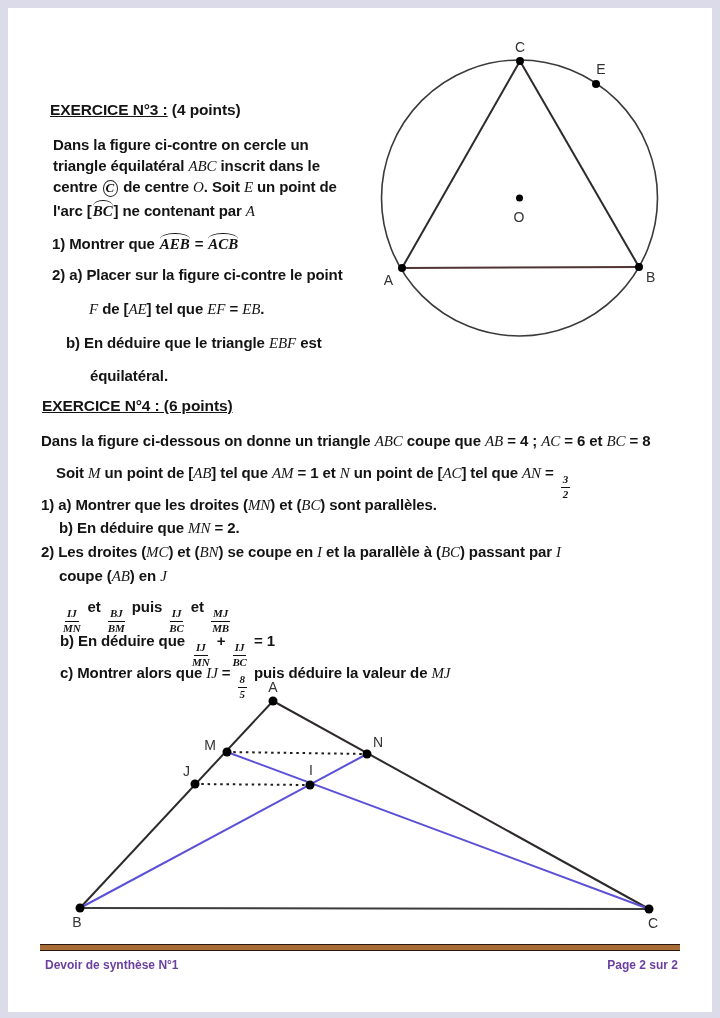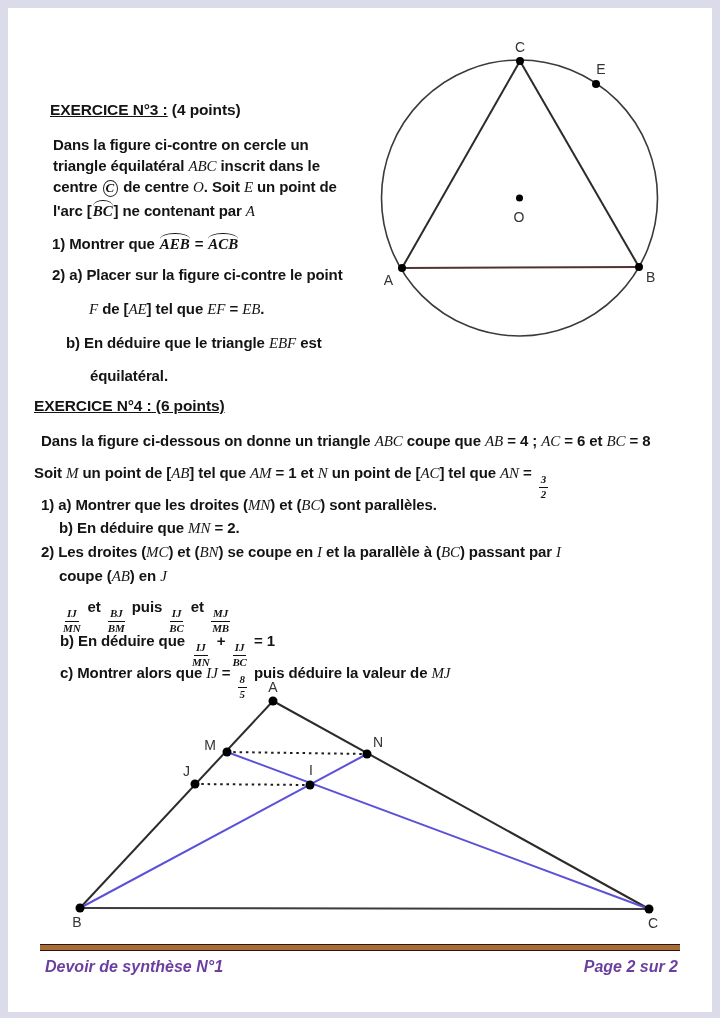--- a/index.html
+++ b/index.html
@@ -45,22 +45,22 @@
   .circ{stroke:#3a3a3a;stroke-width:1.6;fill:none;}
   .blue-line{stroke:var(--figure-blue);stroke-width:2;fill:none;}
   .dotted{stroke:#1c1c1c;stroke-width:2;fill:none;stroke-dasharray:2.5 3.8;}
   .dot{fill:#000;}
   .footer-rule{
     position:absolute;left:40px;top:944px;width:640px;height:5px;
     background:var(--rule-brown);
     border-top:1.8px solid #2c1612;border-bottom:1.8px solid #2c1612;
   }
   .footer-text{
-    position:absolute;top:958px;font-size:16px;font-weight:bold;
-    color:var(--accent-purple);white-space:nowrap;font-style:italic;
+    position:absolute;top:958px;font-size:12px;font-weight:bold;
+    color:var(--accent-purple);white-space:nowrap;
   }
 </style>
 </head>
 <body>
 
 <div class="page"></div>
 
 <div class="line heading" style="left:50px;top:57px">
   <span class="u">EXERCICE N°3 :</span><span> (4 points)</span>
 </div>
@@ -84,25 +84,25 @@
   <circle class="dot" cx="279" cy="237" r="4"></circle>
   <circle class="dot" cx="236" cy="54" r="4"></circle>
   <circle class="dot" cx="159.5" cy="168" r="3.5"></circle>
   <text x="160" y="22" text-anchor="middle">C</text>
   <text x="241" y="44" text-anchor="middle">E</text>
   <text x="159" y="192" text-anchor="middle">O</text>
   <text x="33" y="255" text-anchor="end">A</text>
   <text x="286" y="252" text-anchor="start">B</text>
 </svg>
 
-<div class="line heading" style="left:34px;top:353px">
+<div class="line heading" style="left:42px;top:353px">
   <span class="u">EXERCICE N°4 : (6 points)</span>
 </div>
 <div class="line" style="left:41px;top:388px"><span>Dans la figure ci-dessous on donne un triangle </span><span class="m">ABC</span><span> coupe que </span><span class="m">AB</span><span> = 4 ; </span><span class="m">AC</span><span> = 6 et </span><span class="m">BC</span><span> = 8</span></div>
-<div class="line" style="left:34px;top:420px"><span>Soit </span><span class="m">M</span><span> un point de [</span><span class="m">AB</span><span>] tel que </span><span class="m">AM</span><span> = 1 et </span><span class="m">N</span><span> un point de [</span><span class="m">AC</span><span>] tel que </span><span class="m">AN</span><span> = </span><span class="frac">
+<div class="line" style="left:56px;top:420px"><span>Soit </span><span class="m">M</span><span> un point de [</span><span class="m">AB</span><span>] tel que </span><span class="m">AM</span><span> = 1 et </span><span class="m">N</span><span> un point de [</span><span class="m">AC</span><span>] tel que </span><span class="m">AN</span><span> = </span><span class="frac">
       <span class="num">3</span>
       <span class="den">2</span>
     </span></div>
 <div class="line" style="left:41px;top:452px"><span>1) a) Montrer que les droites (</span><span class="m">MN</span><span>) et (</span><span class="m">BC</span><span>) sont parallèles.</span></div>
 <div class="line" style="left:59px;top:475px"><span>b) En déduire que </span><span class="m">MN</span><span> = 2.</span></div>
 <div class="line" style="left:41px;top:499px"><span>2) Les droites (</span><span class="m">MC</span><span>) et (</span><span class="m">BN</span><span>) se coupe en </span><span class="m">I</span><span> et la parallèle à (</span><span class="m">BC</span><span>) passant par </span><span class="m">I</span></div>
 <div class="line" style="left:59px;top:523px"><span>coupe (</span><span class="m">AB</span><span>) en </span><span class="m">J</span></div>
 <div class="line" style="left:60px;top:554px"><span class="frac">
       <span class="num">IJ</span>
       <span class="den">MN</span>

